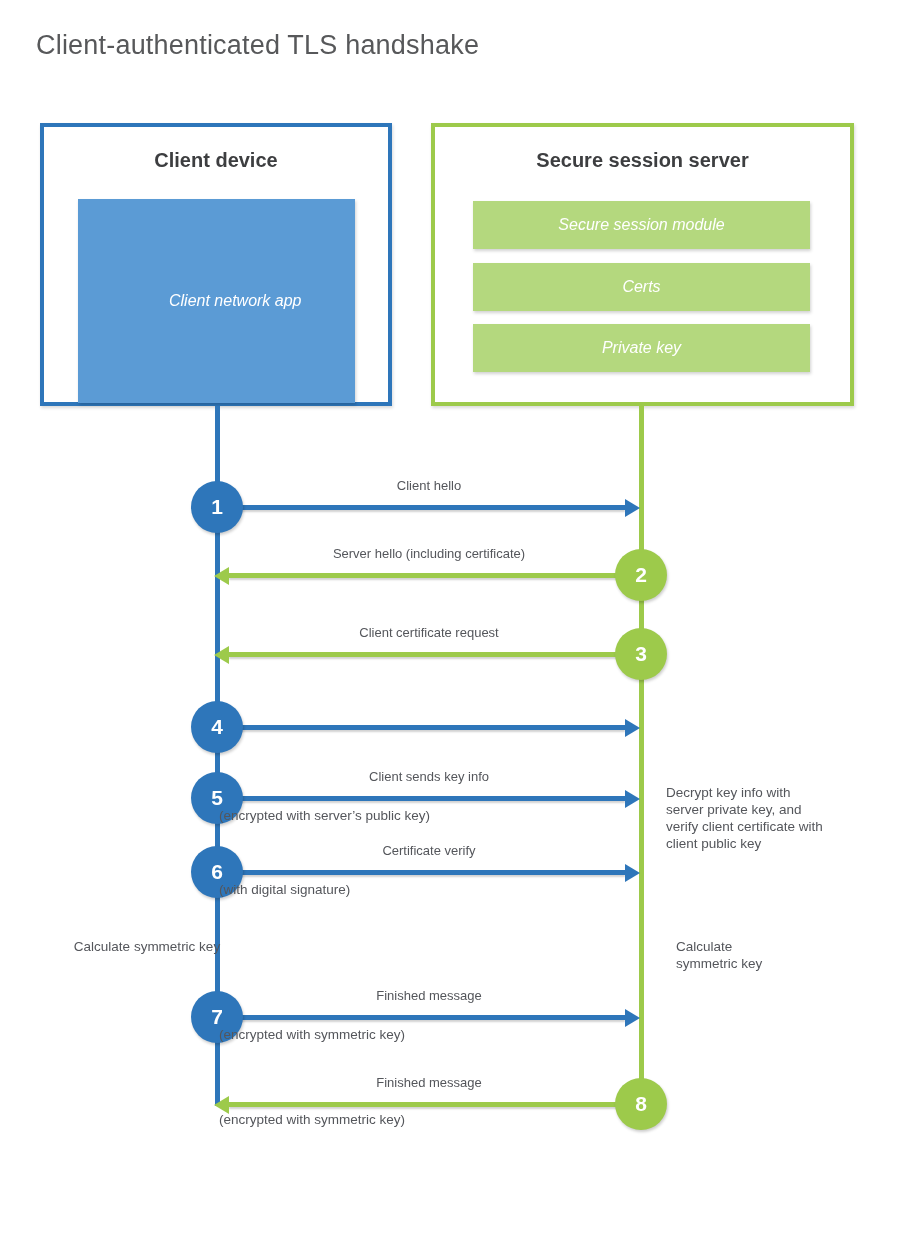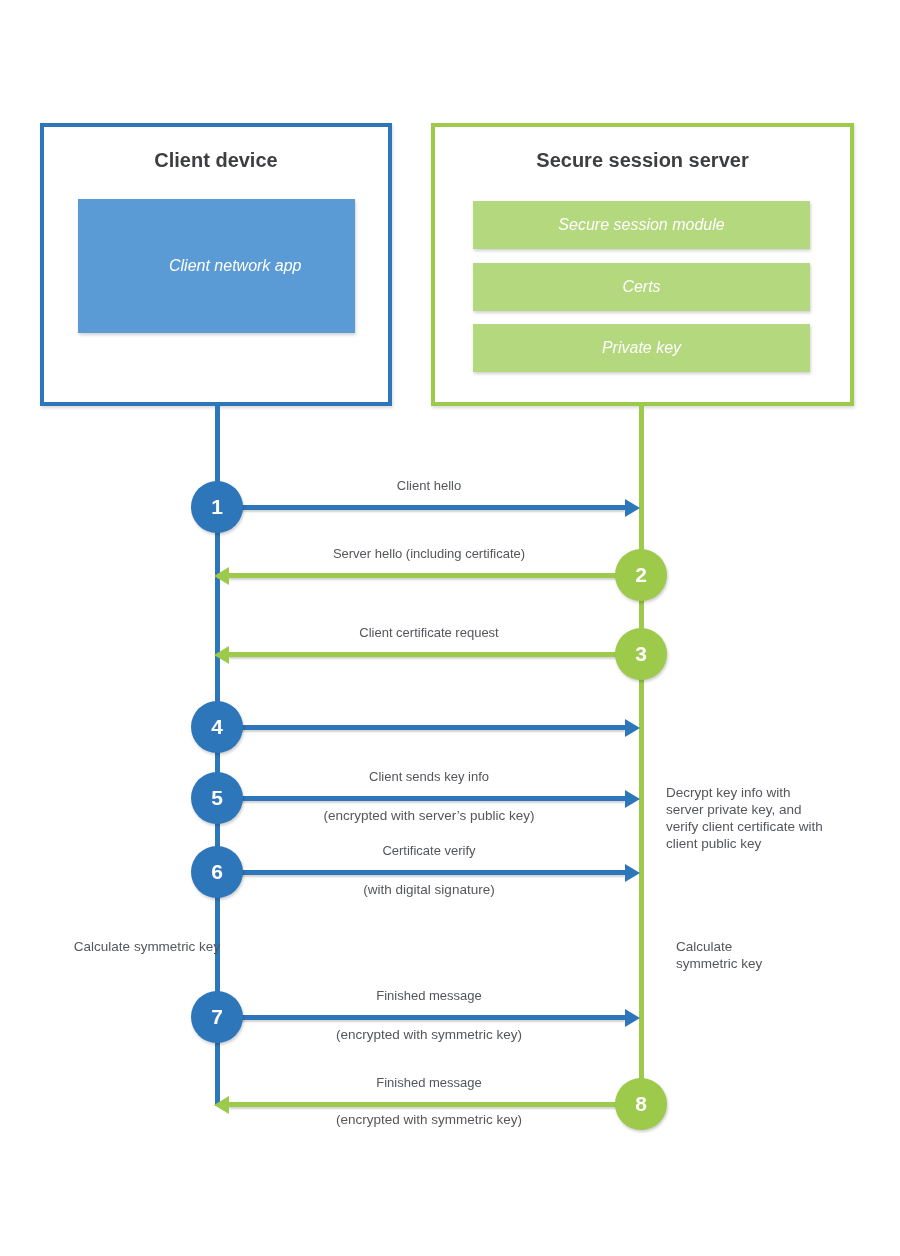--- a/index.html
+++ b/index.html
@@ -14,21 +14,21 @@
               color:var(--title-gray);letter-spacing:.2px;}
   
   .actor{position:absolute;background:#fff;box-sizing:border-box;
          box-shadow:1px 2px 3px rgba(0,0,0,.15);padding-left:41px;}
   .actor.client{left:40px;top:123px;width:352px;height:283px;border:4px solid var(--blue);}
   .actor.server{left:431px;top:123px;width:423px;height:283px;border:4px solid var(--green);}
   .actor-title{position:absolute;left:0;width:100%;top:22px;text-align:center;
                font-size:20px;font-weight:bold;color:var(--ink-dark);}
   .module{position:absolute;display:flex;align-items:center;justify-content:center;
           color:#fff;font-size:16px;text-align:right;box-shadow:1px 2px 3px rgba(0,0,0,.18);font-style:italic;}
-  .module.blue-fill{left:34px;top:72px;width:277px;height:134px;background:var(--blue-light);}
+  .module.blue-fill{left:34px;top:72px;width:277px;height:204px;background:var(--blue-light);}
   .bar{left:38px;width:337px;height:48px;background:var(--green-light);}
   .bar.b1{top:74px}.bar.b2{top:136px}.bar.b3{top:197px}
   .wrap-narrow{display:inline-block;width:170px;}
   
   .lifeline{position:absolute;width:5px;top:406px;height:700px;}
   .lifeline.blue{left:215px;background:var(--blue);}
   .lifeline.green{left:639px;background:var(--green);}
   
   .arrow{position:absolute;height:5px;box-shadow:0 2px 2px rgba(0,0,0,.18);}
   .arrow.blue{background:var(--blue);}
@@ -43,29 +43,30 @@
         border-right:15px solid var(--green);}
   
   .badge{position:absolute;width:52px;height:52px;border-radius:50%;color:#fff;
          font-size:21px;font-weight:bold;display:flex;align-items:center;justify-content:center;
          box-shadow:1px 2px 3px rgba(0,0,0,.2);}
   .badge.blue{left:191px;background:var(--blue);}
   .badge.green{left:615px;background:var(--green);}
   
   .msg-label{position:absolute;left:219px;width:420px;text-align:center;
              font-size:13px;color:var(--ink-gray);}
-  .msg-sublabel{position:absolute;left:219px;width:420px;text-align:center;
+  .msg-sublabel{position:absolute;left:219px;width:420px;
                 font-size:13.5px;color:var(--ink-gray);}
   .note{position:absolute;font-size:13.5px;line-height:17px;color:var(--ink-gray);}
 </style>
 </head>
 <body>
 
 <div class="canvas">
 
+  <div class="page-title">Client-authenticated TLS handshake</div>
 
   <div class="actor client">
     <div class="actor-title">Client device</div>
     <div class="module blue-fill">
       <span class="wrap-narrow">Client network app</span>
     </div>
   </div>
 
   <div class="actor server">
     <div class="actor-title">Secure session server</div>

